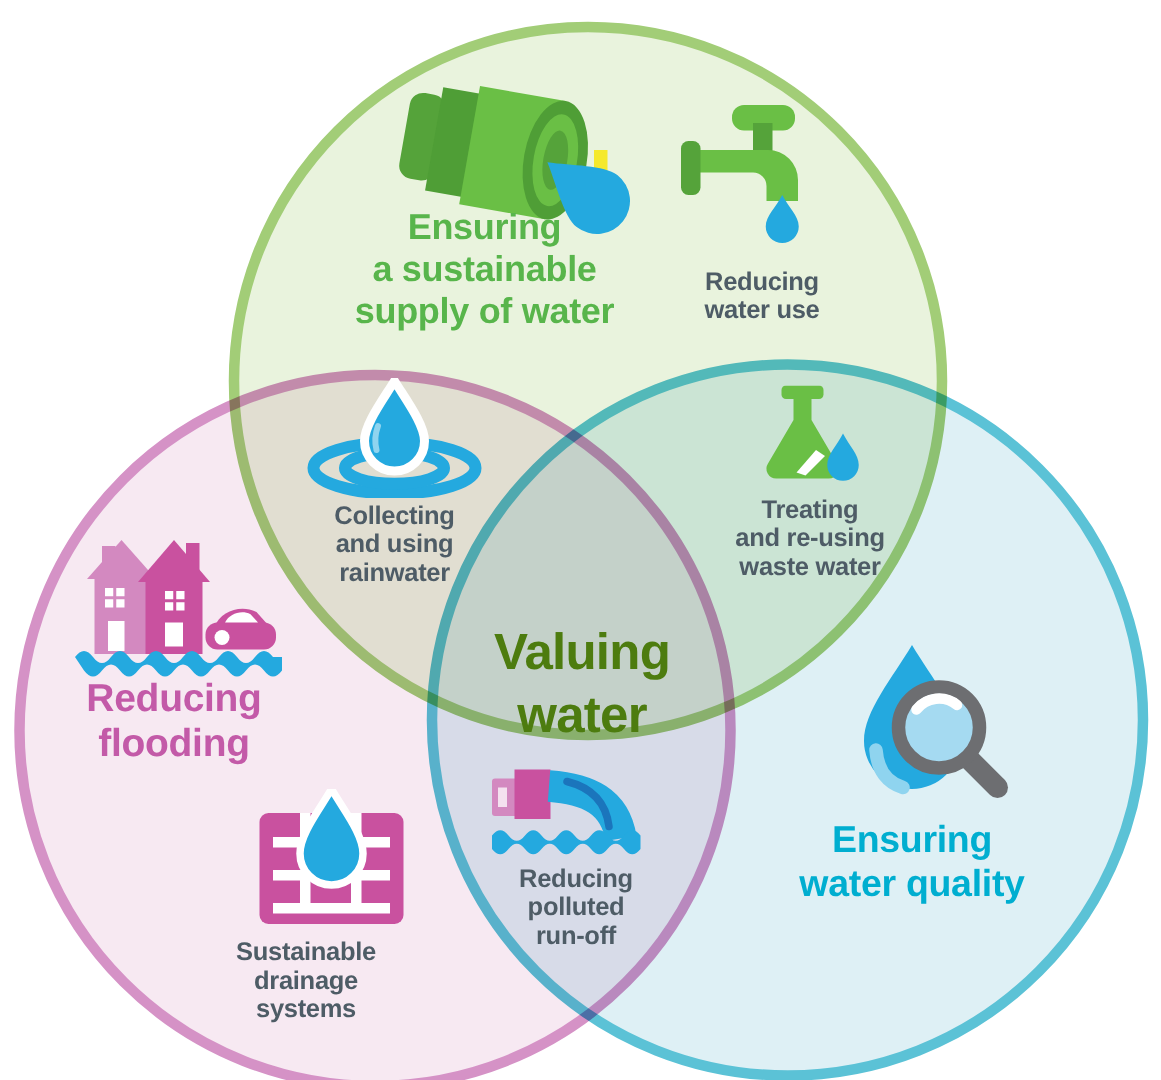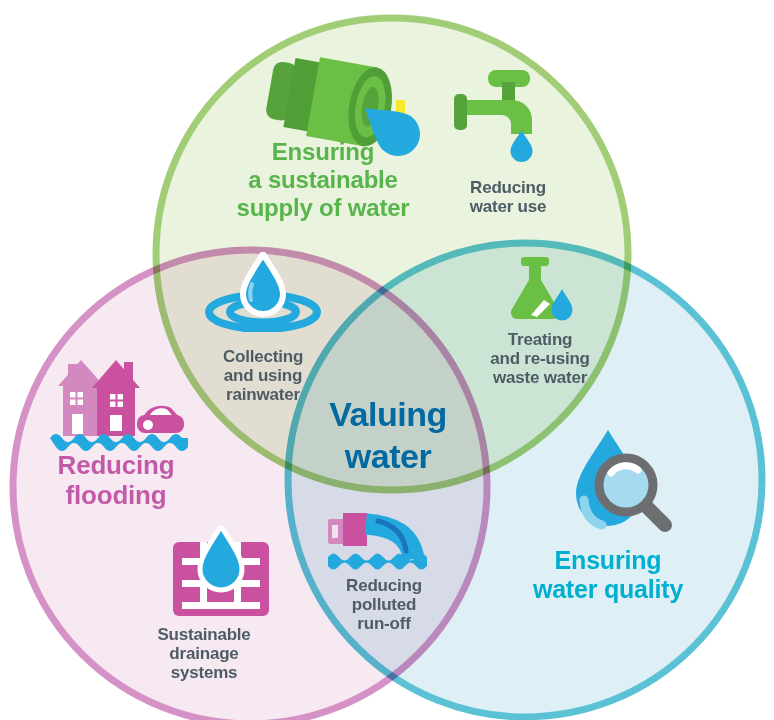--- a/index.html
+++ b/index.html
@@ -130,29 +130,29 @@
     <path d="M51,47 a19,19 0 0 1 27,-3" fill="none" stroke="#ffffff" stroke-width="7" stroke-linecap="round"></path>
   </svg>
 
   <div class="label label-big" style="left: 323px; top: 128px; color: rgb(88, 181, 75);">Ensuring
 a sustainable
 supply of water</div>
 
   <div class="label label-small" style="left: 508px; top: 168px; color: rgb(78, 92, 102);">Reducing
 water use</div>
 
-  <div class="label label-small" style="left: 263px; top: 337px; color: rgb(78, 92, 102);">Collecting
+  <div class="label label-small" style="left: 263px; top: 324px; color: rgb(78, 92, 102);">Collecting
 and using
 rainwater</div>
 
   <div class="label label-small" style="left: 540px; top: 320px; color: rgb(78, 92, 102); text-align: center;">Treating
 and re-using
 waste water</div>
 
-  <div class="label label-center" style="left: 388px; top: 383px; color: #0369a1;">Valuing
+  <div class="label label-center" style="left: 388px; top: 404px; color: #4d7c0f;">Valuing
 water</div>
 
   <div class="label label-flood" style="left: 116px; top: 441px; color: rgb(195, 90, 168);">Reducing
 flooding</div>
 
   <div class="label label-small" style="left: 204px; top: 615px; color: rgb(78, 92, 102);">Sustainable
 drainage
 systems</div>
 
   <div class="label label-small" style="left: 384px; top: 566px; color: rgb(78, 92, 102);">Reducing

